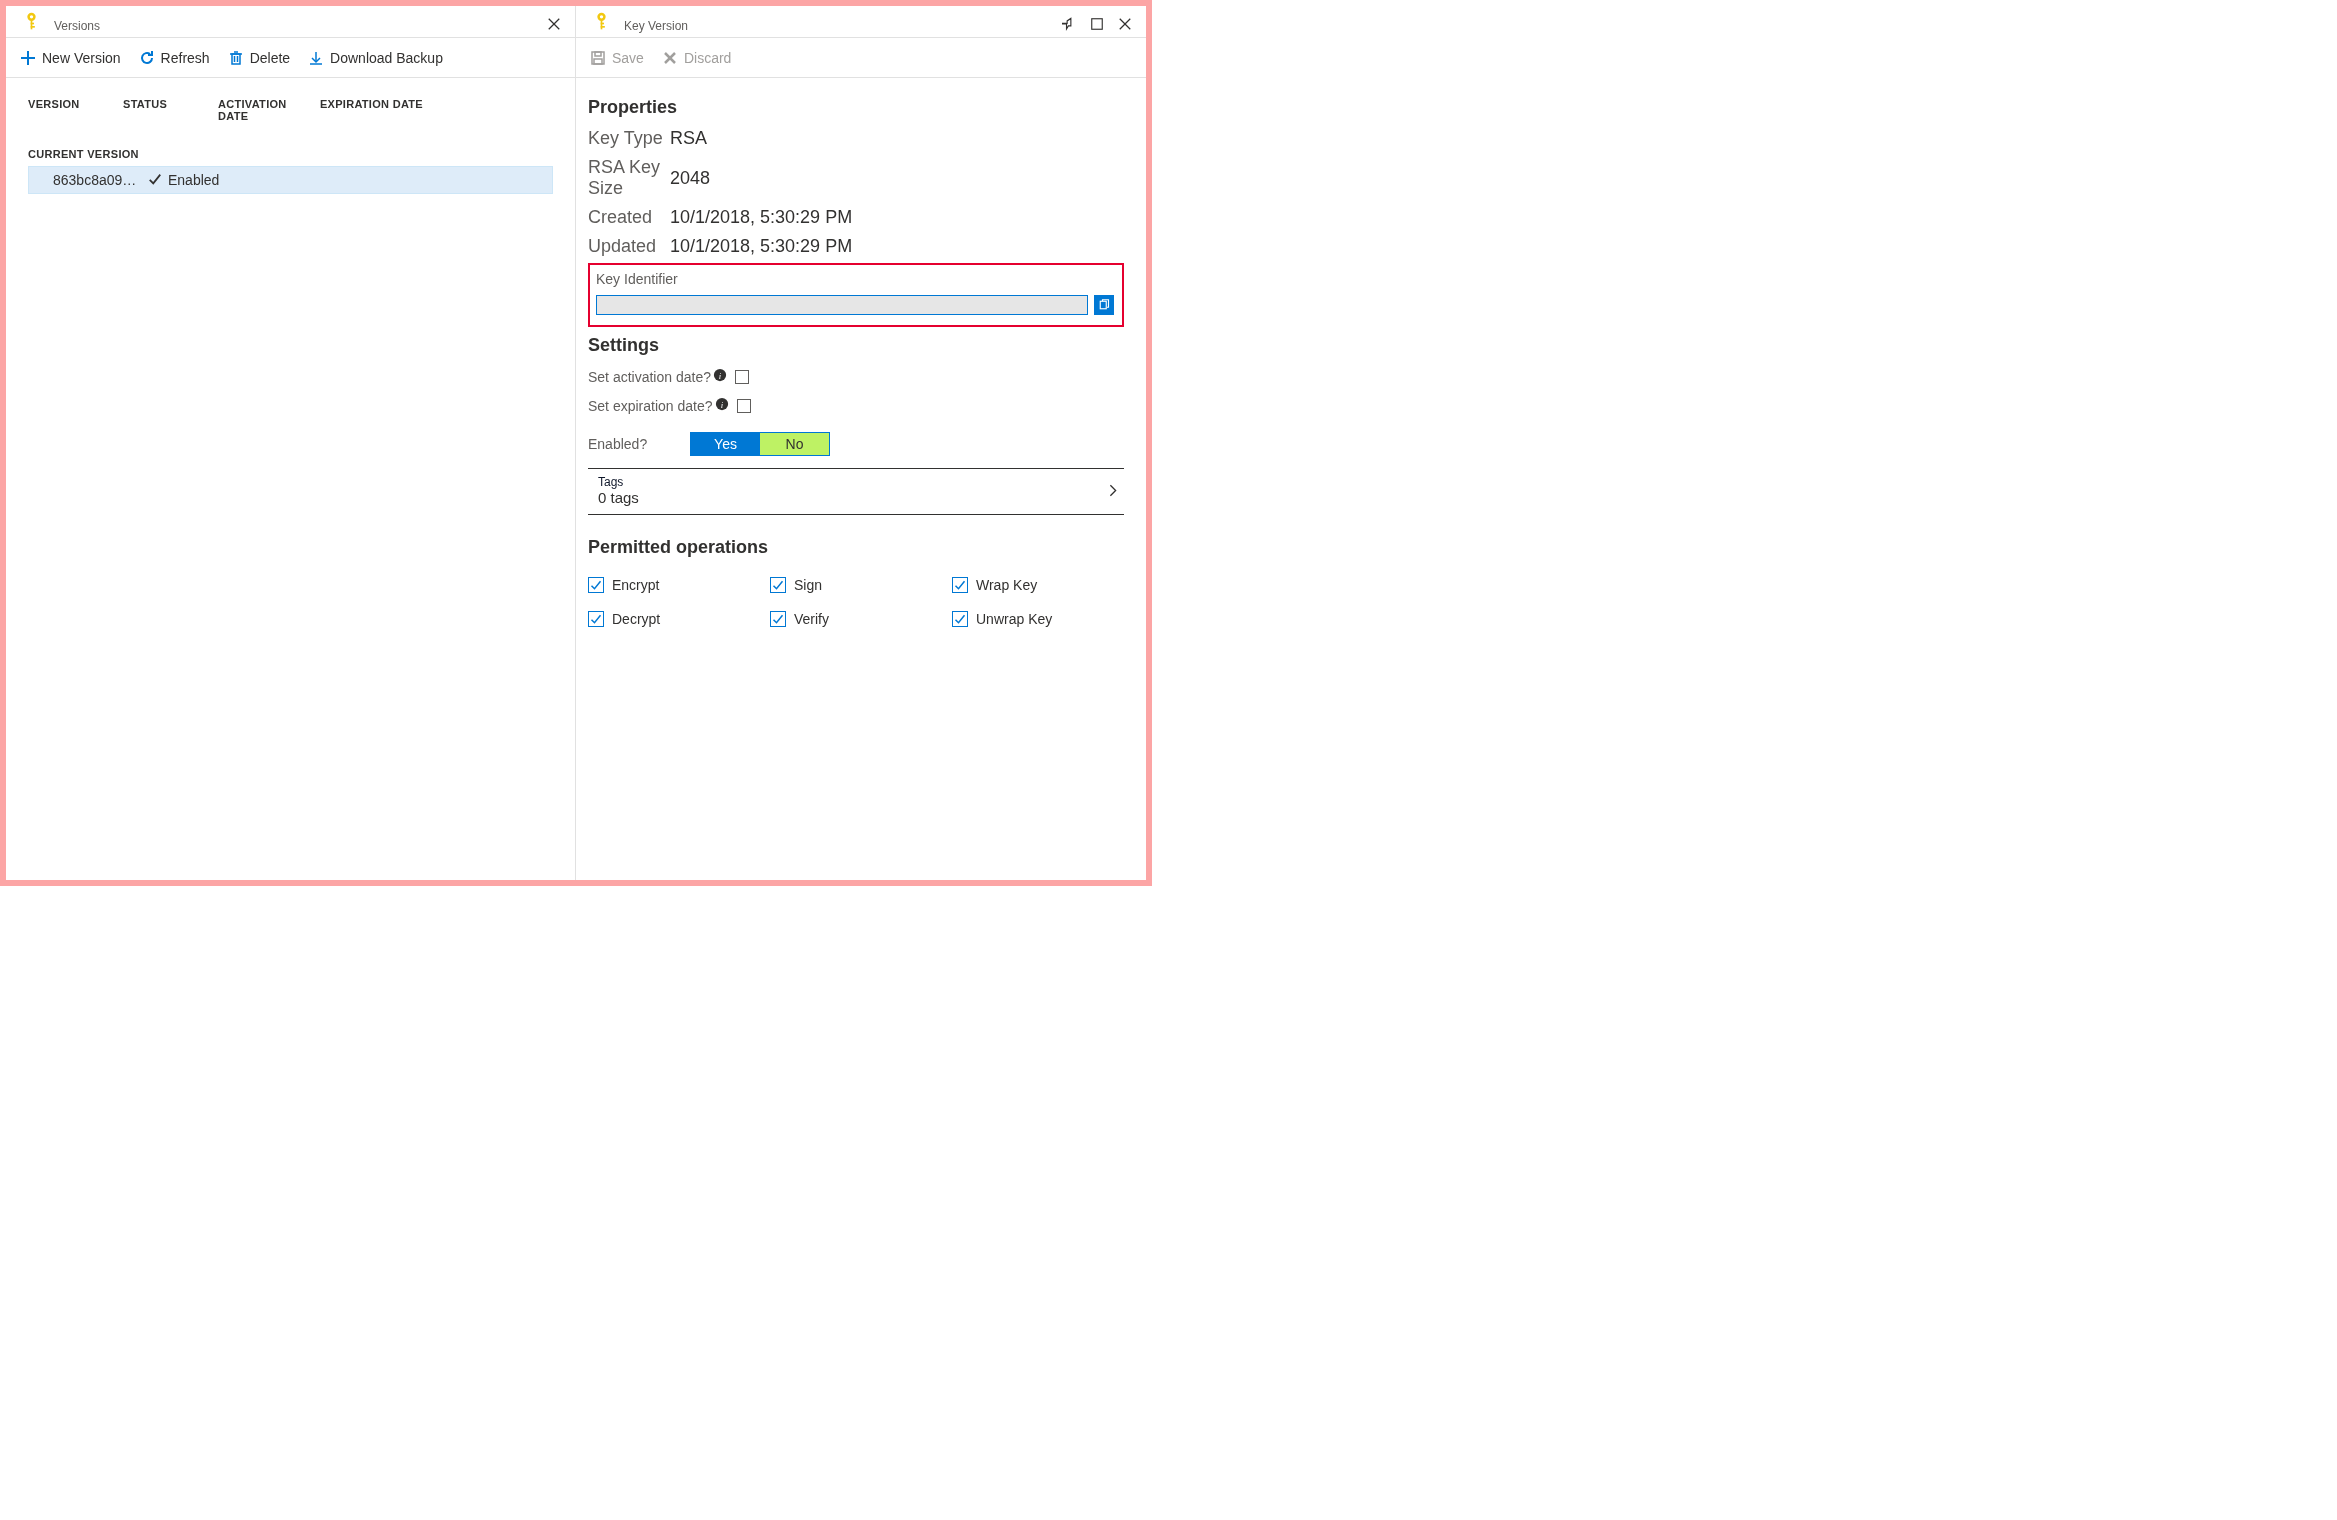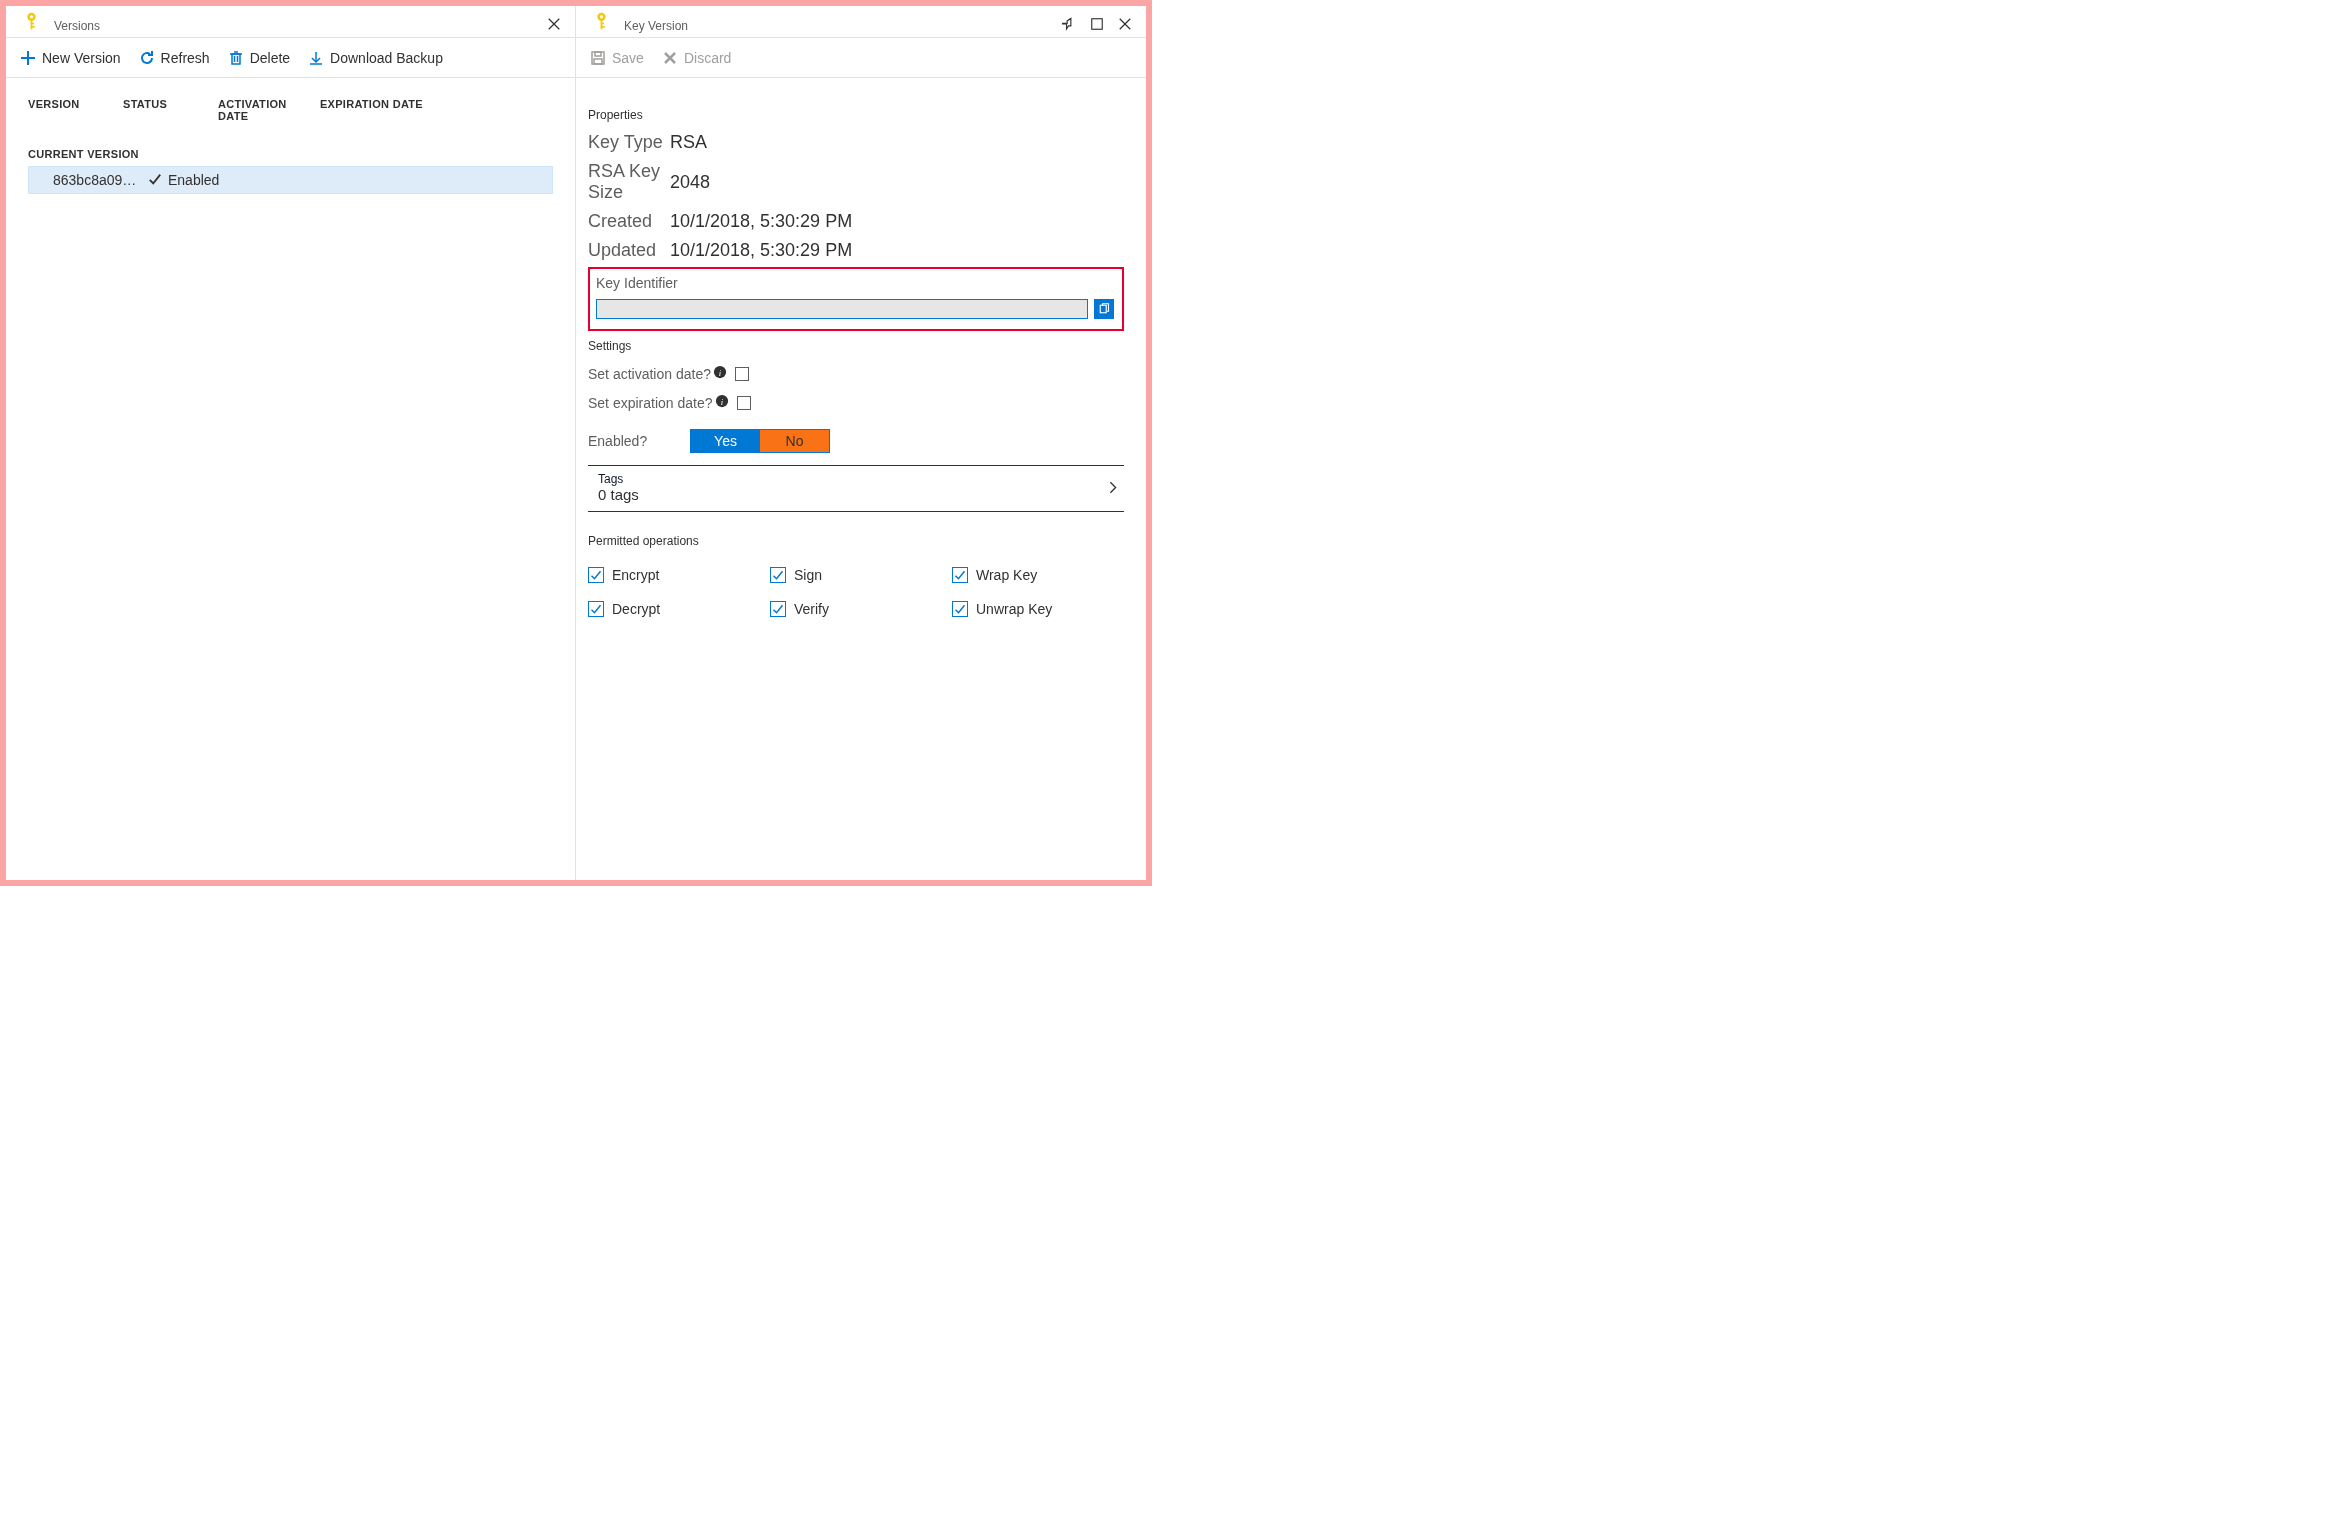--- a/index.html
+++ b/index.html
@@ -28,42 +28,42 @@
   .col-headers div:nth-child(1){ width:95px; }
   .col-headers div:nth-child(2){ width:95px; }
   .col-headers div:nth-child(3){ width:95px; }
   .col-headers div:nth-child(4){ width:110px; display:flex; justify-content:flex-end; }
   .section-label { font-size:11px; font-weight:700; letter-spacing:0.3px; margin:8px 0 6px 0; }
   .version-row { display:flex; align-items:center; background:#deecf9; height:28px; padding:0 10px; border:1px solid #cde6f7; font-size:14px; }
   .version-row .vtext { width:95px; white-space:nowrap; overflow:hidden; text-overflow:ellipsis; padding-right:6px; }
   .version-row .check { margin-right:6px; }
 
   .right .content { padding:10px 22px 10px 12px; }
-  .h-sec { font-size:12px; font-weight:400; margin:20px 0 6px 0; }
+  .h-sec { font-size:18px; font-weight:700; margin:9px 0 6px 0; }
   .prop-row { display:flex; align-items:center; font-size:18px; padding:4px 0; }
   .prop-row .plabel { width:56px; min-width:56px; color:#605e5c; flex:0 0 auto; }
   .prop-row .pval { color:#323130; }
   .prop-col-wrap .prop-row .plabel { width:82px; }
 
   .highlight-box { border:2px solid #e5002f; padding:6px 8px 10px 6px; margin-top:2px; }
   .ki-label { font-size:14px; color:#605e5c; margin-bottom:8px; }
   .ki-row { display:flex; align-items:stretch; gap:6px; }
   .ki-input { flex:1; height:20px; border:1px solid #0078d4; background:#e6e6e6; }
   .copy-btn { width:20px; height:20px; background:#0078d4; display:flex; align-items:center; justify-content:center; cursor:pointer; }
   .copy-btn svg { width:12px; height:12px; }
 
   .setting-row { display:flex; align-items:center; padding:6px 0; gap:2px; }
   .setting-row .slabel { font-size:14px; color:#605e5c; }
   .info-icon { width:14px; height:14px; }
   .chk { width:14px; height:14px; border:1px solid #605e5c; display:inline-block; margin-left:6px; }
 
   .toggle { display:flex; height:24px; border:1px solid #0078d4; width:140px; margin-left:40px; }
   .toggle div { flex:1; display:flex; align-items:center; justify-content:center; font-size:14px; }
   .toggle .on { background:#0078d4; color:#fff; }
-  .toggle .off { background:#f97316; color:#323130; }
+  .toggle .off { background:#bef264; color:#323130; }
 
   .tags-block { border-top:1px solid #323130; border-bottom:1px solid #323130; padding:6px 0 8px 0; position:relative; }
   .tags-block .tlabel{ font-size:12px; color:#0f172a; padding-left:10px; }
   .tags-block .tval{ font-size:15px; color:#323130; padding-left:10px; }
   .tags-block .chev{ position:absolute; right:4px; top:50%; transform:translateY(-50%); }
 
   .ops { display:grid; grid-template-columns: repeat(3, 1fr); row-gap:18px; column-gap:10px; margin-top:19px; }
   .op { display:flex; align-items:center; gap:8px; }
   .op-box { width:16px; height:16px; border:1px solid #0078d4; display:flex; align-items:center; justify-content:center; }
   .op-box svg { width:12px; height:12px; }

